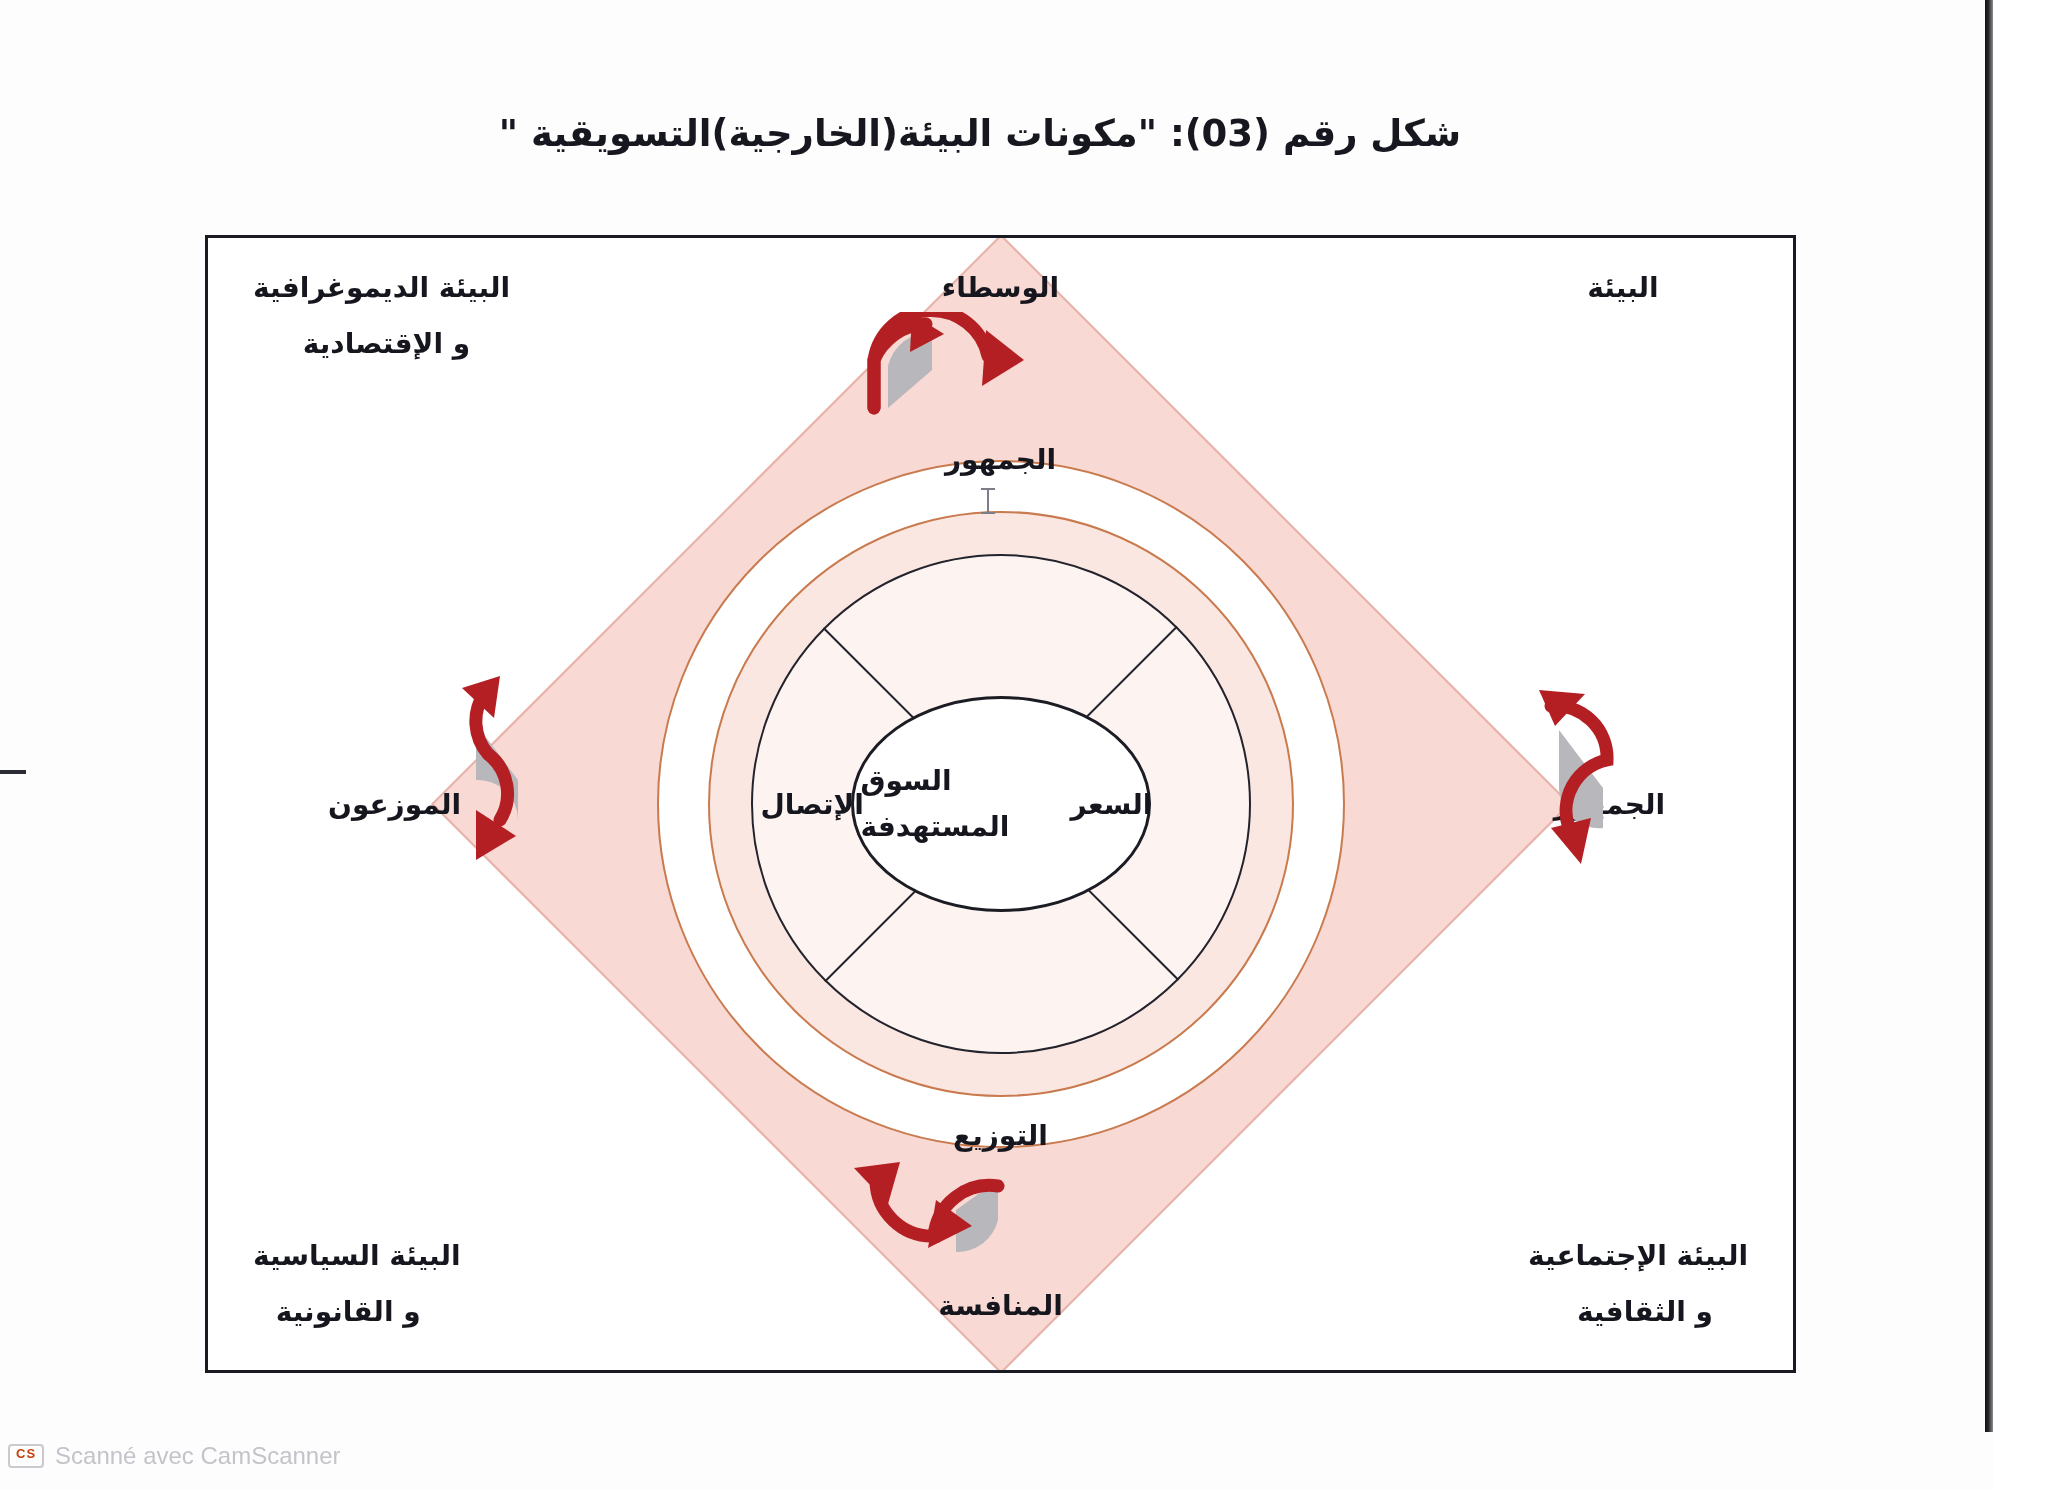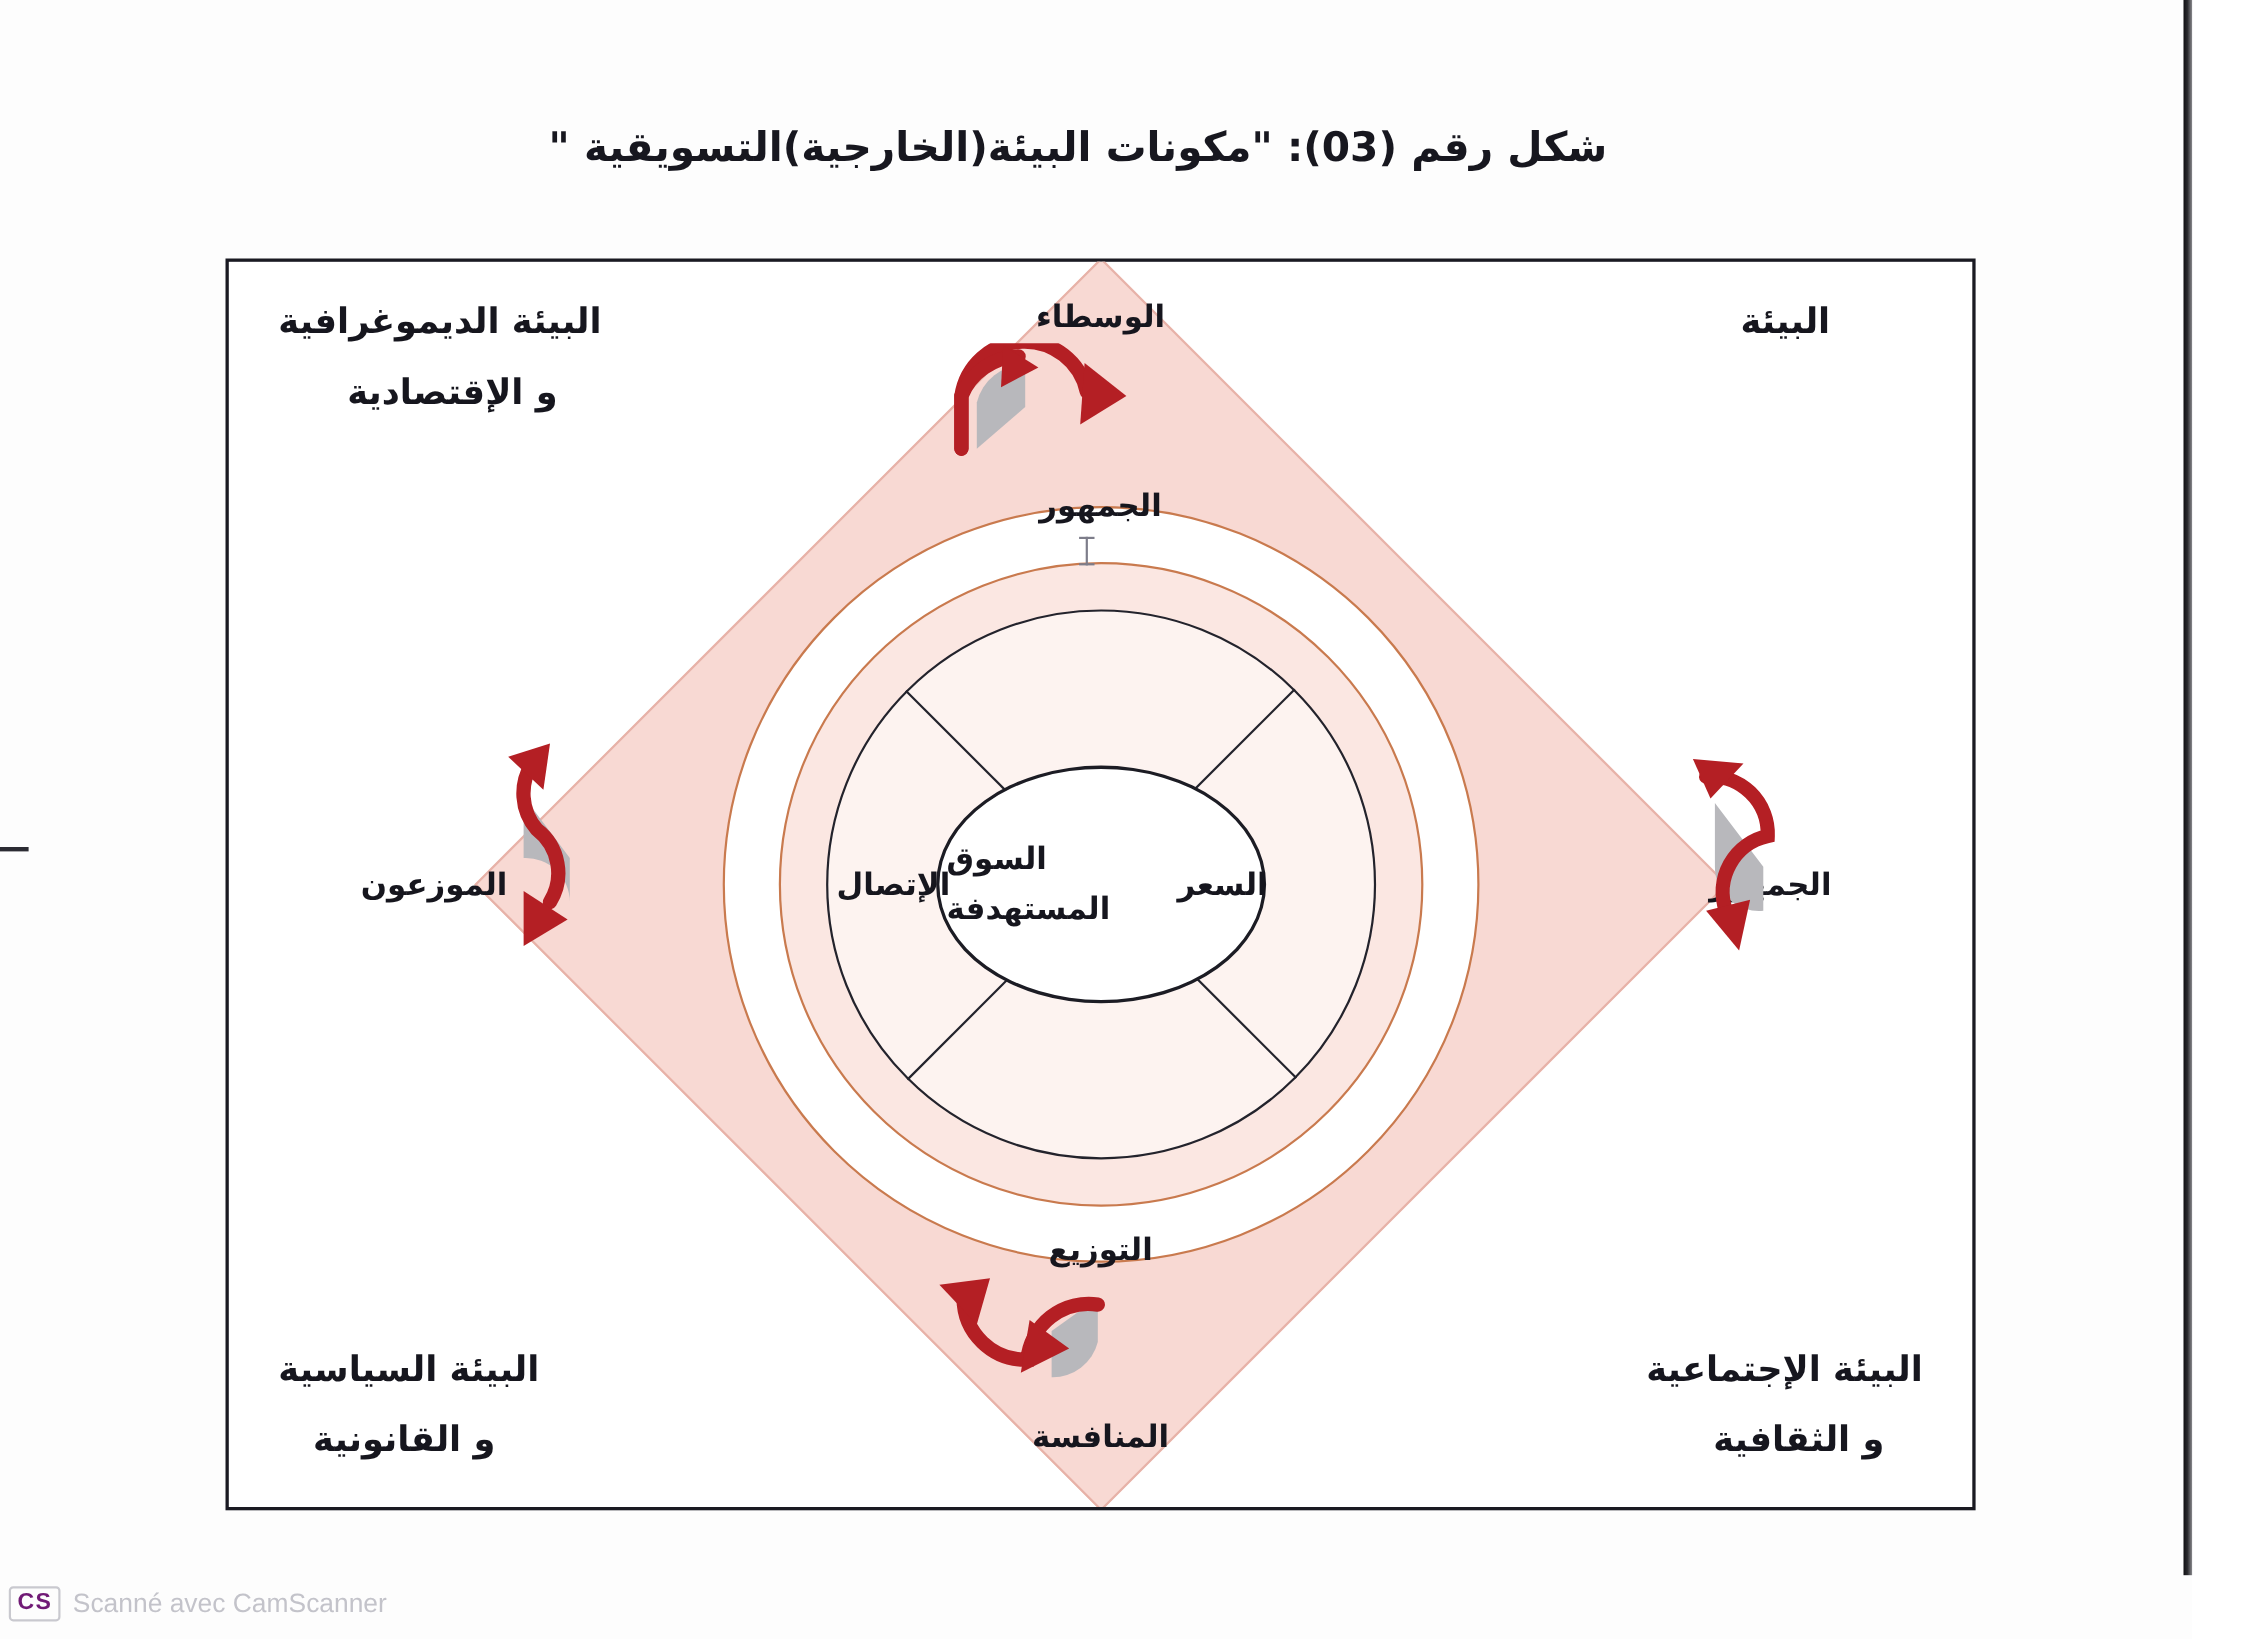--- a/index.html
+++ b/index.html
@@ -182,21 +182,21 @@
     font-family: "DejaVu Sans", "Liberation Sans", sans-serif;
   }
   .lbl-outer { font-size: 28px; }
   .lbl-inner { font-size: 28px; }
   .lbl-core  { font-size: 28px; line-height: 1.65; }
 
   
   .corner {
     position: absolute;
     direction: rtl;
-    font-size: 32px;
+    font-size: 28px;
     font-weight: bold;
     line-height: 2.0;
     color: #16161e;
     white-space: nowrap;
     z-index: 8;
     font-family: "DejaVu Sans", "Liberation Sans", sans-serif;
   }
 
   
   .caret {
@@ -222,23 +222,23 @@
     left: 8px;
     top: 1442px;
     display: flex;
     align-items: center;
     gap: 11px;
   }
   .cs-badge {
     border: 2px solid #c9c9cf;
     border-radius: 4px;
     padding: 1px 6px 4px 6px;
-    font-size: 21px;
+    font-size: 13px;
     font-weight: bold;
-    color: #701a75;
+    color: #c2410c;
     letter-spacing: 1px;
     line-height: 1.1;
     font-family: "Liberation Sans", sans-serif;
   }
   .cs-text {
     font-size: 24px;
     color: #c3c3ca;
     font-family: "Liberation Sans", sans-serif;
   }
 </style>

